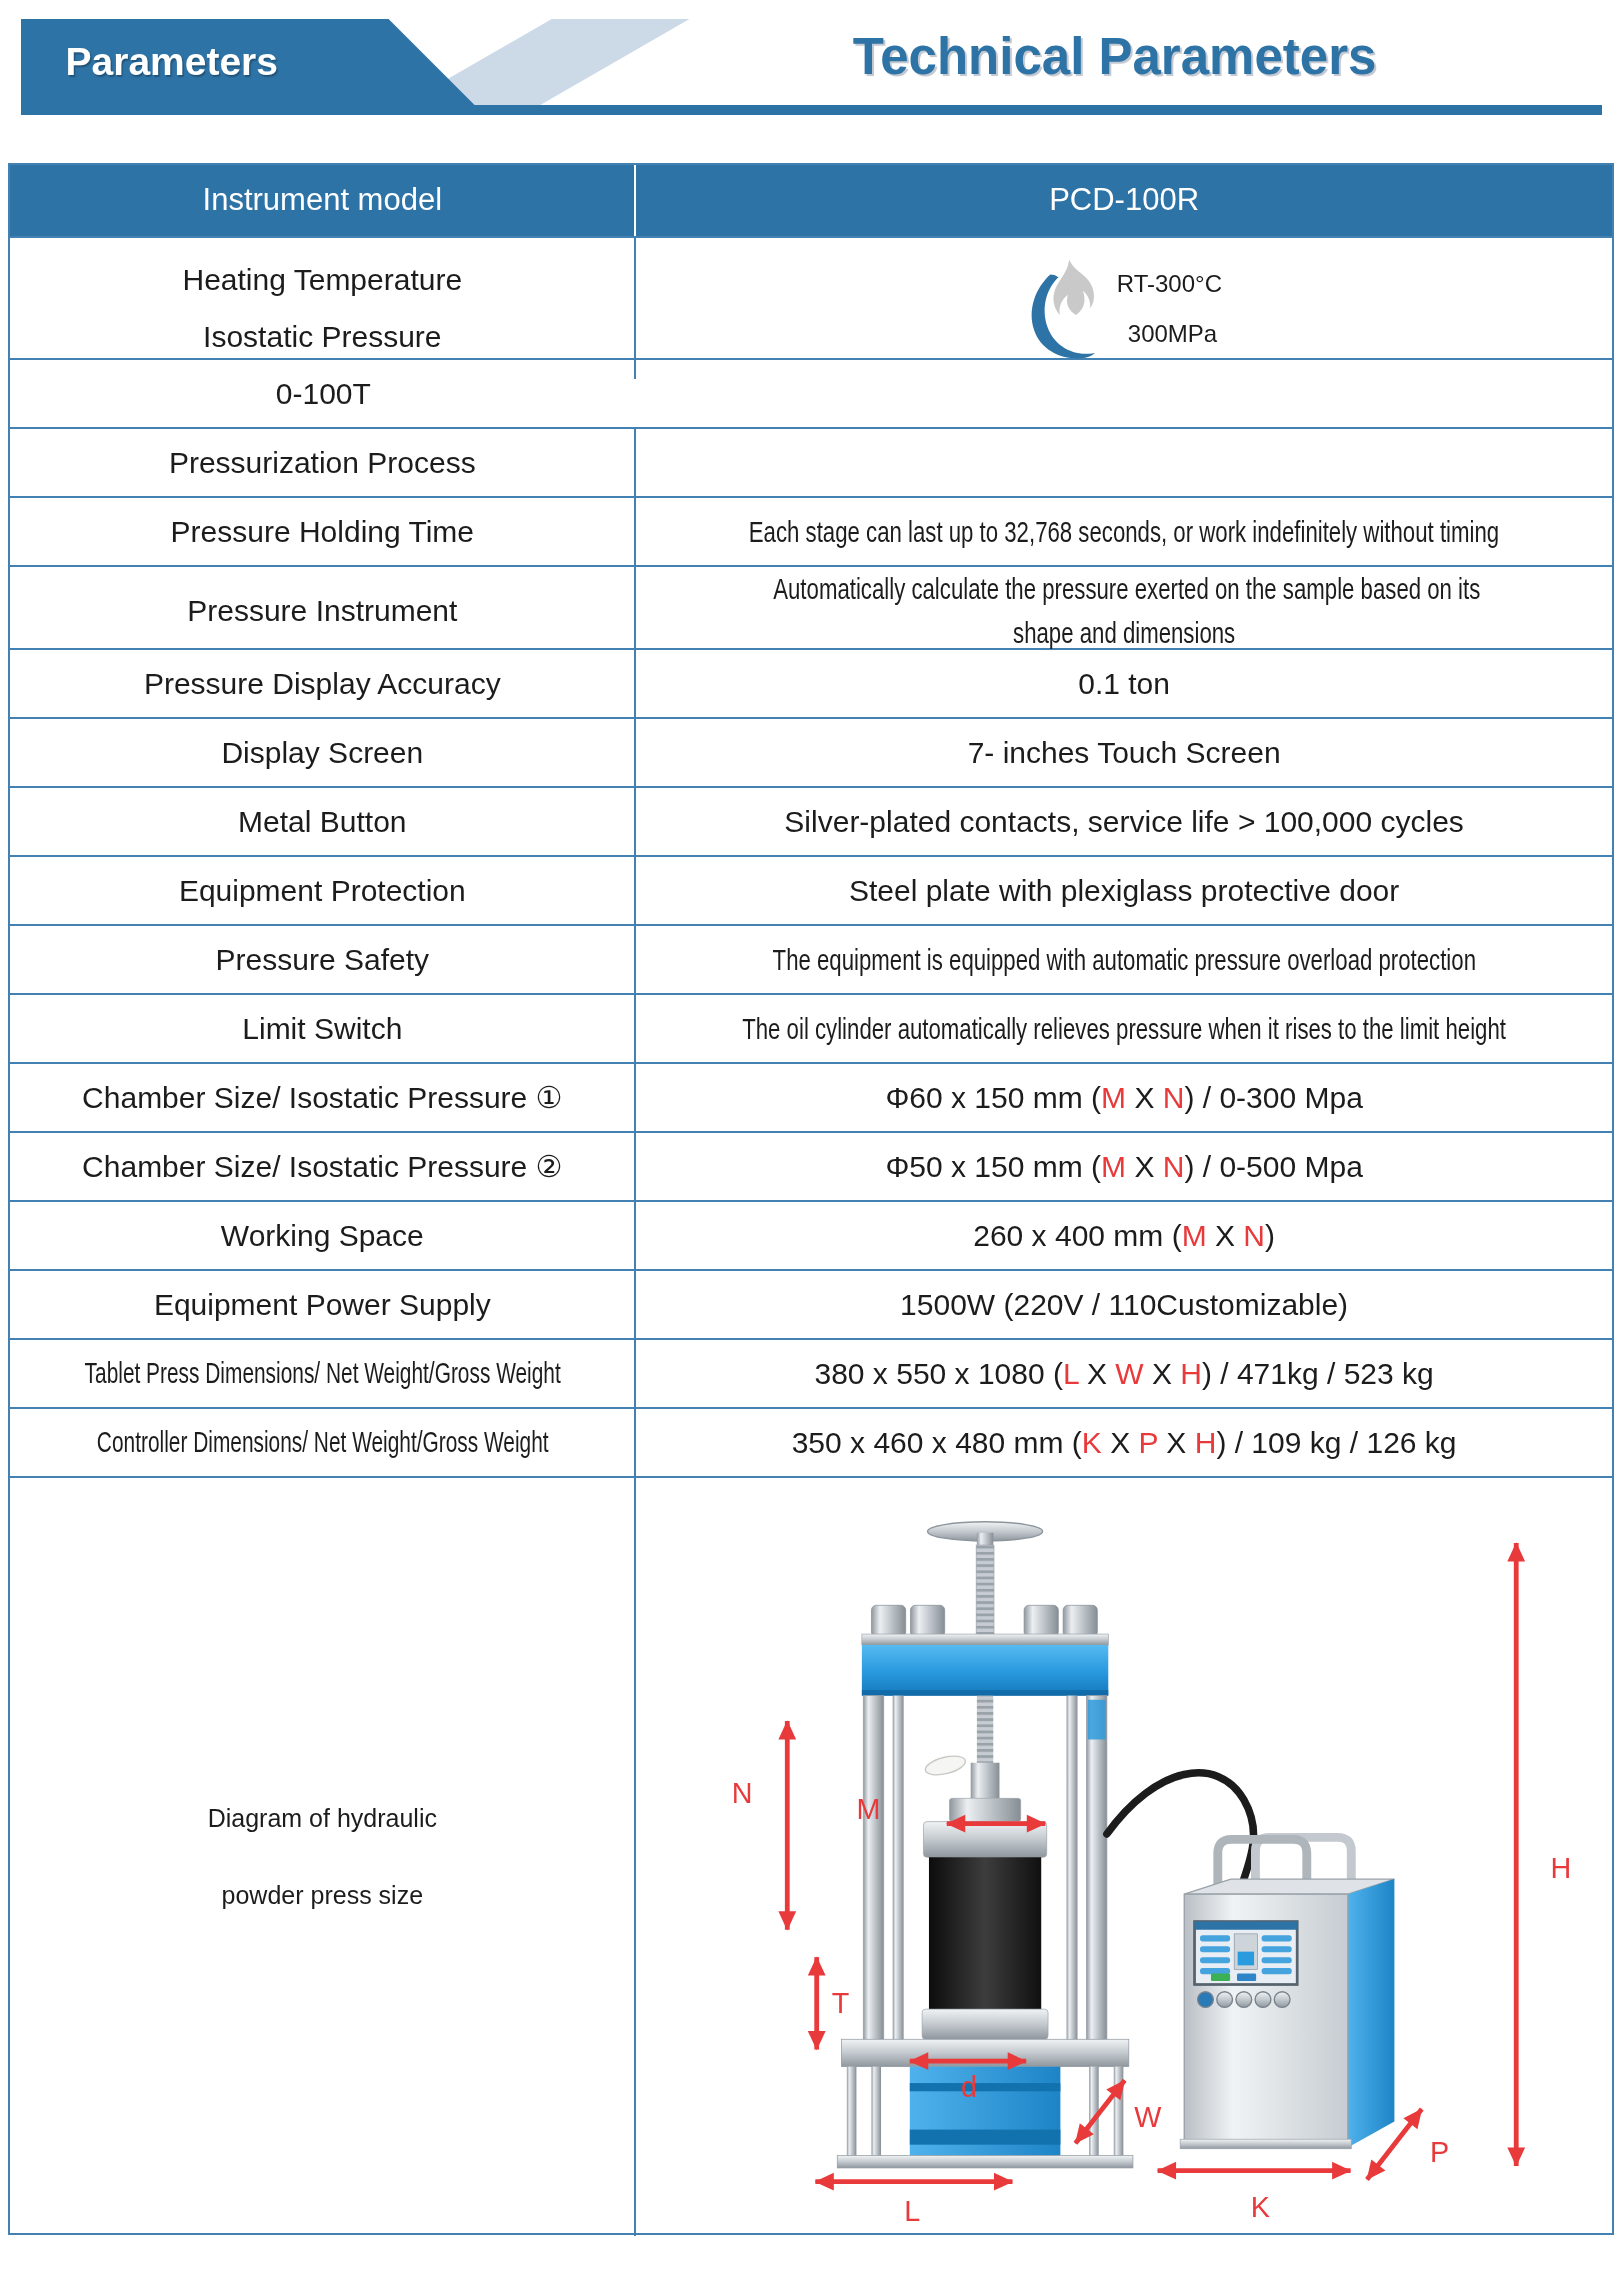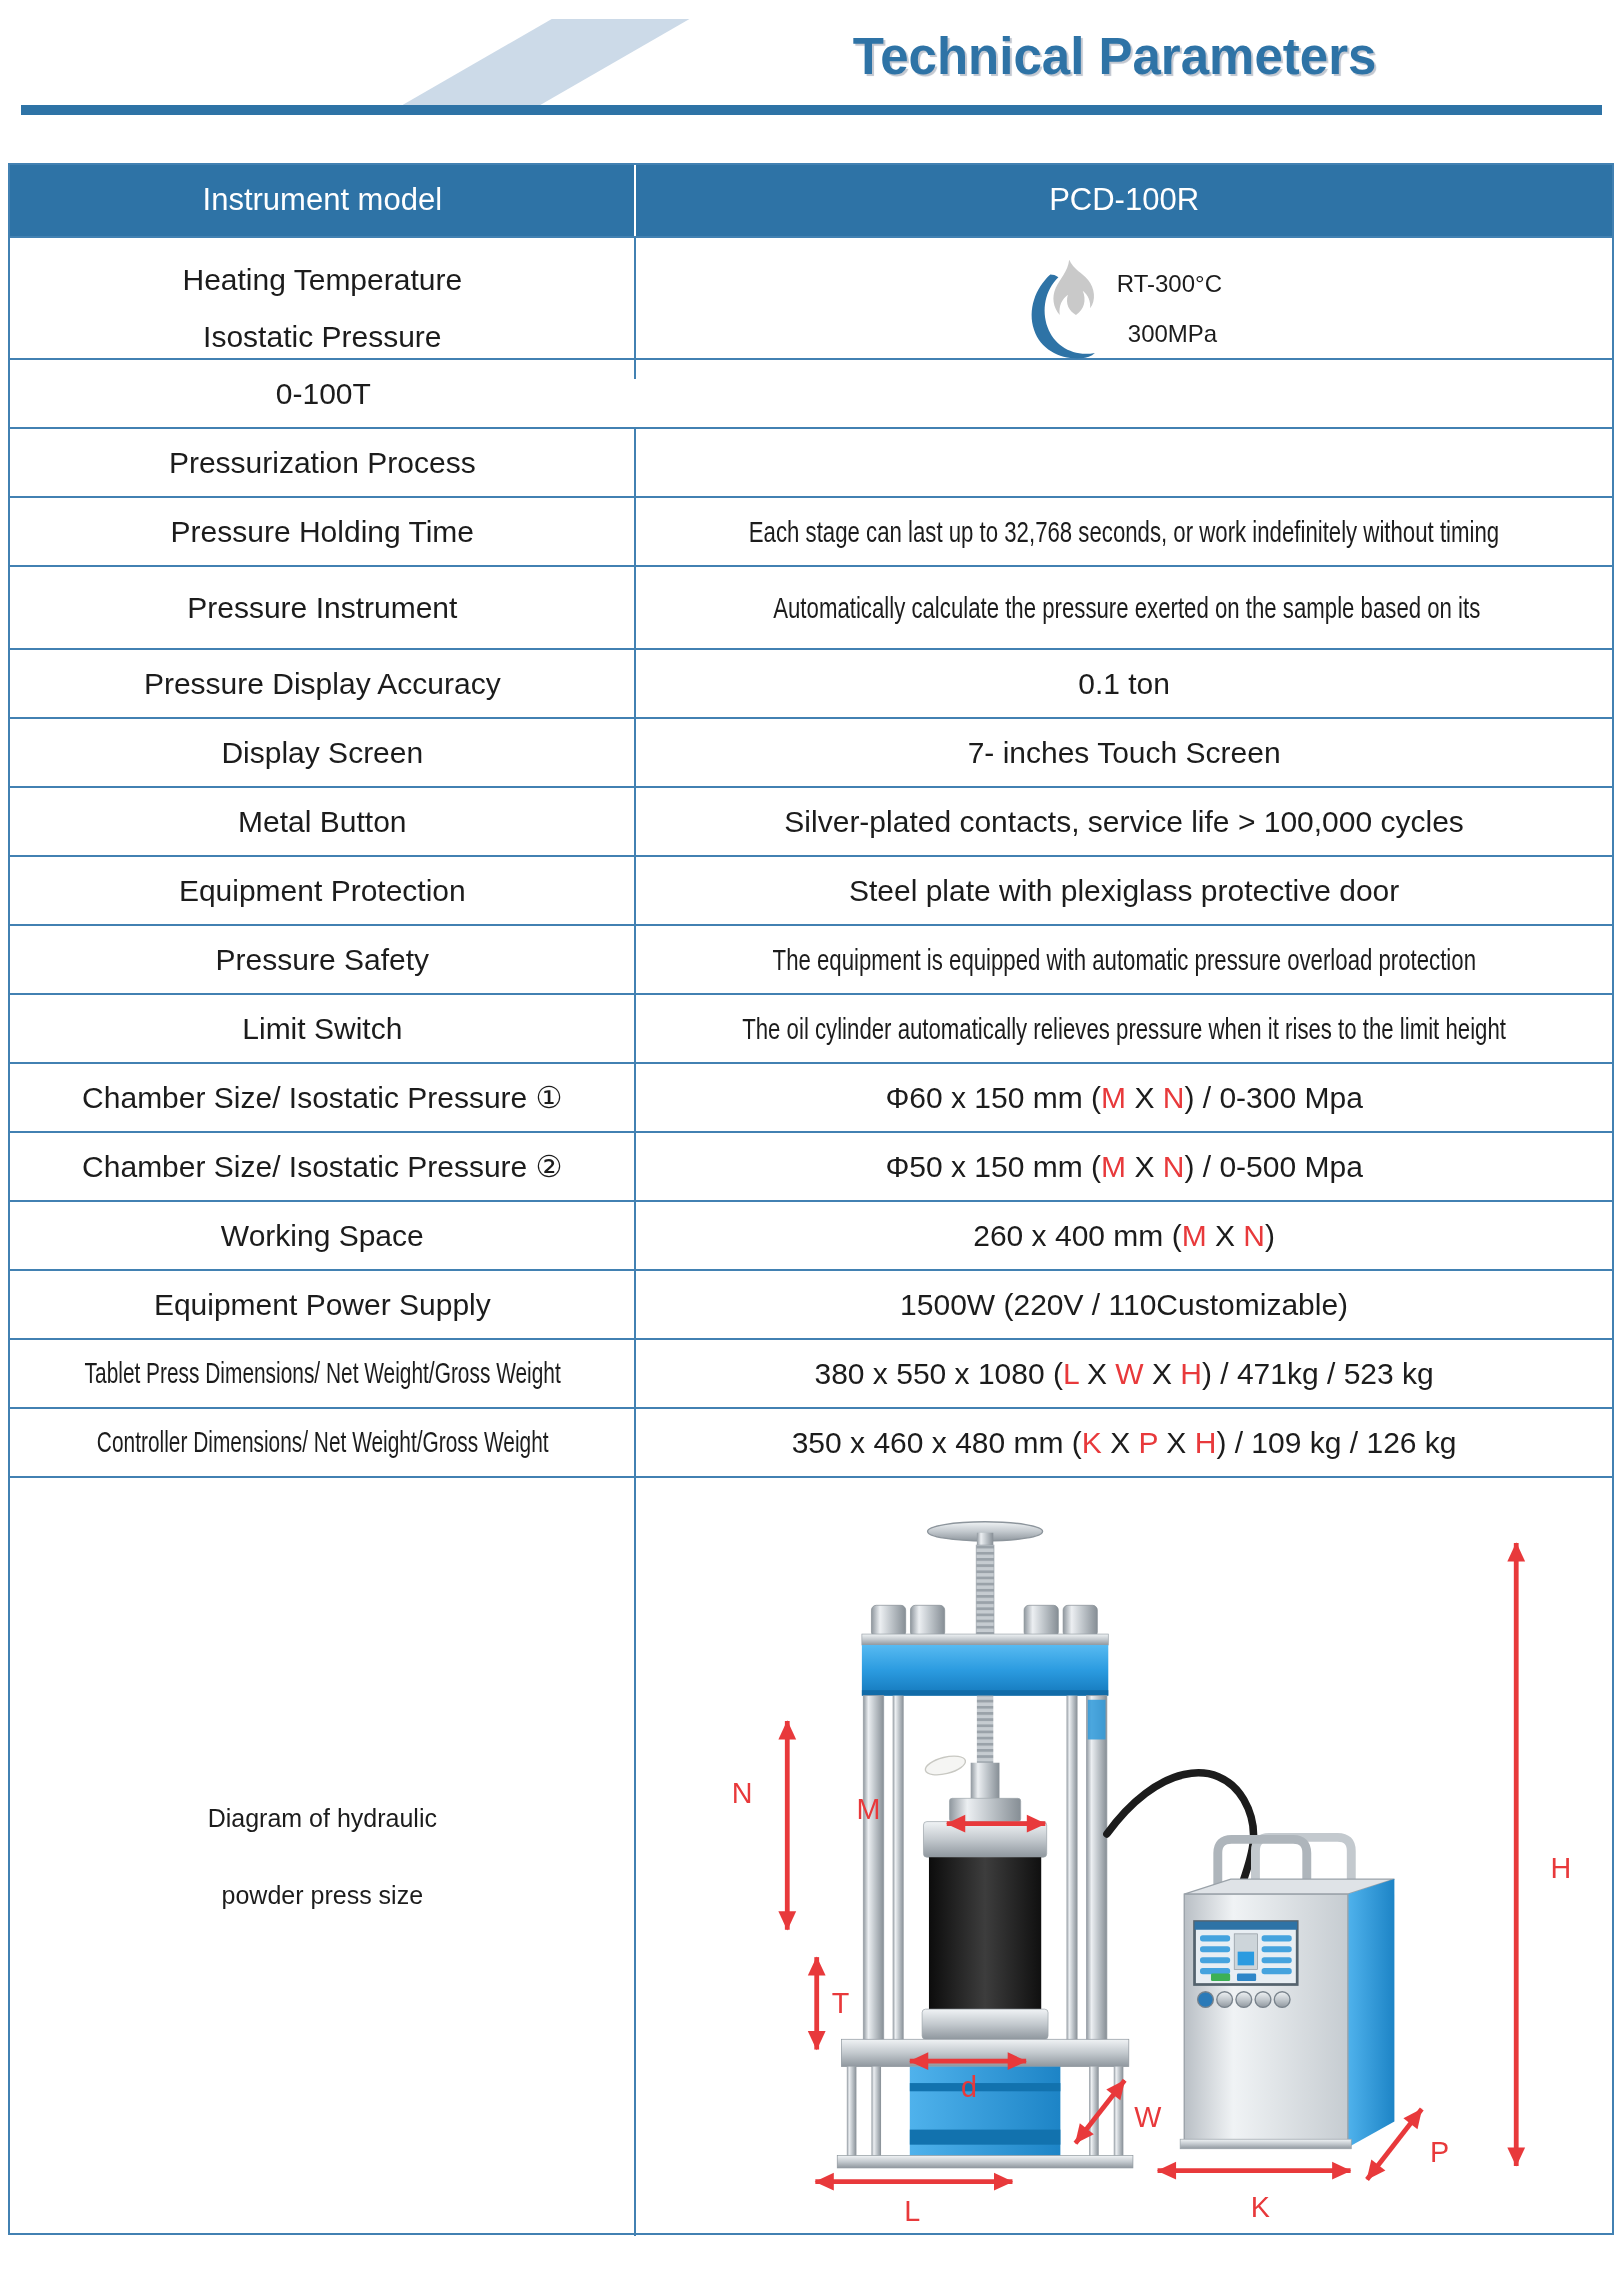--- a/index.html
+++ b/index.html
@@ -63,20 +63,23 @@
   .diagram-caption div{line-height:1;margin:26px 0;}
   .diagram-cell{position:relative;padding:0;}
   .diagram-cell svg{display:block;width:100%;height:100%;}
   .dim-label{font-size:42px;fill:var(--red);font-family:"Liberation Sans","DejaVu Sans",sans-serif;}
 </style>
 </head>
 <body>
 
 <div class="banner">
   <div class="banner-accent"></div>
+  <div class="banner-tab">
+    <span class="banner-tab-label">Parameters</span>
+  </div>
   <div class="banner-strip"></div>
   <div class="banner-title">Technical Parameters</div>
 </div>
 
 <div class="spec-table">
   <div class="row row-header">
     <div class="cell cell-l">Instrument model</div>
     <div class="cell cell-v">PCD-100R</div>
   </div>
 
@@ -110,20 +113,21 @@
       <div class="row h-std">
         <div class="cell cell-l">Pressure Holding Time</div>
         <div class="cell cell-v">
           <span class="cond-line">Each stage can last up to 32,768 seconds, or work indefinitely without timing</span>
         </div>
       </div>
       <div class="row h-conv">
         <div class="cell cell-l">Pressure Instrument</div>
         <div class="cell cell-v multi">
           <div class="vcond-wrap"><span class="cond-line">Automatically calculate the pressure exerted on the sample based on its</span></div>
+          <div class="vcond-wrap"><span class="cond-line">shape and dimensions</span></div>
         </div>
       </div>
       <div class="row h-std">
         <div class="cell cell-l">Pressure Display Accuracy</div>
         <div class="cell cell-v">0.1 ton</div>
       </div>
       <div class="row h-std">
         <div class="cell cell-l">Display Screen</div>
         <div class="cell cell-v">7- inches Touch Screen</div>
       </div>

